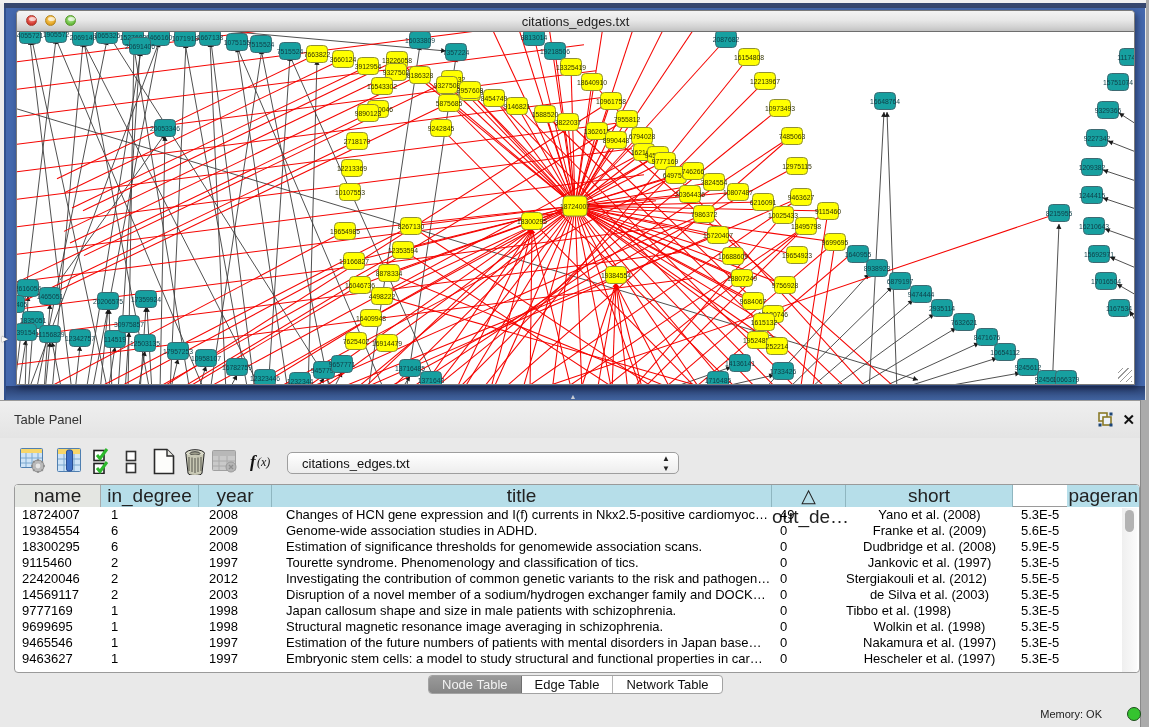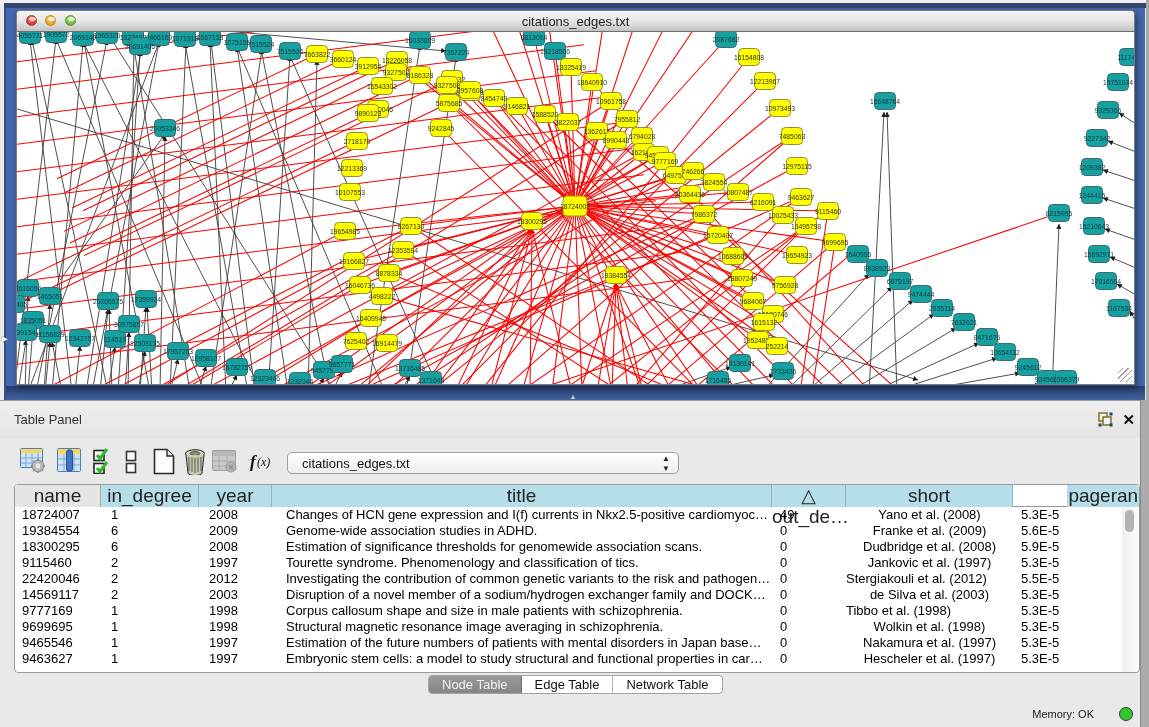--- a/index.html
+++ b/index.html
@@ -56,21 +56,21 @@
 .row { position:relative; height:16px; line-height:16px; white-space:nowrap; }
 .c { position:absolute; top:0; overflow:hidden; }
 #vscroll { position:absolute; right:2px; top:23px; width:15px; height:164px; background:linear-gradient(90deg,#efefef,#fbfbfb); }
 #vthumb { position:absolute; left:3px; top:2px; width:9px; height:22px; background:#b3b3b3; border-radius:5px; }
 
 #tabs { position:absolute; left:428px; top:274px; height:19px; display:flex; border:1px solid #a2a2a2; border-radius:4px; overflow:hidden; background:#fff; }
 .tab { font-size:13px; line-height:18px; padding:0 13px; color:#111; border-right:1px solid #b5b5b5; }
 .tab.sel { background:linear-gradient(180deg,#9a9a9a,#858585); color:#f2f2f2; border-right:1px solid #6f6f6f; }
 .tab:last-child { border-right:none; }
 
-#status { position:absolute; left:0; top:300px; width:100%; height:27px;padding-left:27px; }
+#status { position:absolute; left:8px; top:300px; width:100%; height:27px;padding-left:27px; }
 #status .mem { position:absolute; right:46px; top:7px; font-size:11px; color:#222; }
 #status .dot { position:absolute; right:7px; top:6px; width:14px; height:14px; border-radius:50%; background:#35c42f; border:1px solid #1c4d1a; }
 </style>
 </head>
 <body>
 <div id="app">
   <div id="desktop">
       <div class="dshadebot"></div>
     </div>
   <div id="topstrip"></div>
@@ -893,21 +893,21 @@
             <span class="c" style="left:194px">2003</span>
             <span class="c" style="left:271px">Disruption of a novel member of a sodium/hydrogen exchanger family and DOCK…</span>
             <span class="c" style="left:765px">0</span>
             <span class="c" style="left:831px;width:167px;text-align:center">de Silva et al. (2003)</span>
             <span class="c" style="left:1006px">5.3E-5</span>
           </div>
           <div class="row">
             <span class="c" style="left:7px">9777169</span>
             <span class="c" style="left:96px">1</span>
             <span class="c" style="left:194px">1998</span>
-            <span class="c" style="left:271px">Corpus callosum shape and size in male patients with schizophrenia.</span>
+            <span class="c" style="left:271px">Japan callosum shape and size in male patients with schizophrenia.</span>
             <span class="c" style="left:765px">0</span>
             <span class="c" style="left:831px;width:167px;">Tibbo et al. (1998)</span>
             <span class="c" style="left:1006px">5.3E-5</span>
           </div>
           <div class="row">
             <span class="c" style="left:7px">9699695</span>
             <span class="c" style="left:96px">1</span>
             <span class="c" style="left:194px">1998</span>
             <span class="c" style="left:271px">Structural magnetic resonance image averaging in schizophrenia.</span>
             <span class="c" style="left:765px">0</span>

